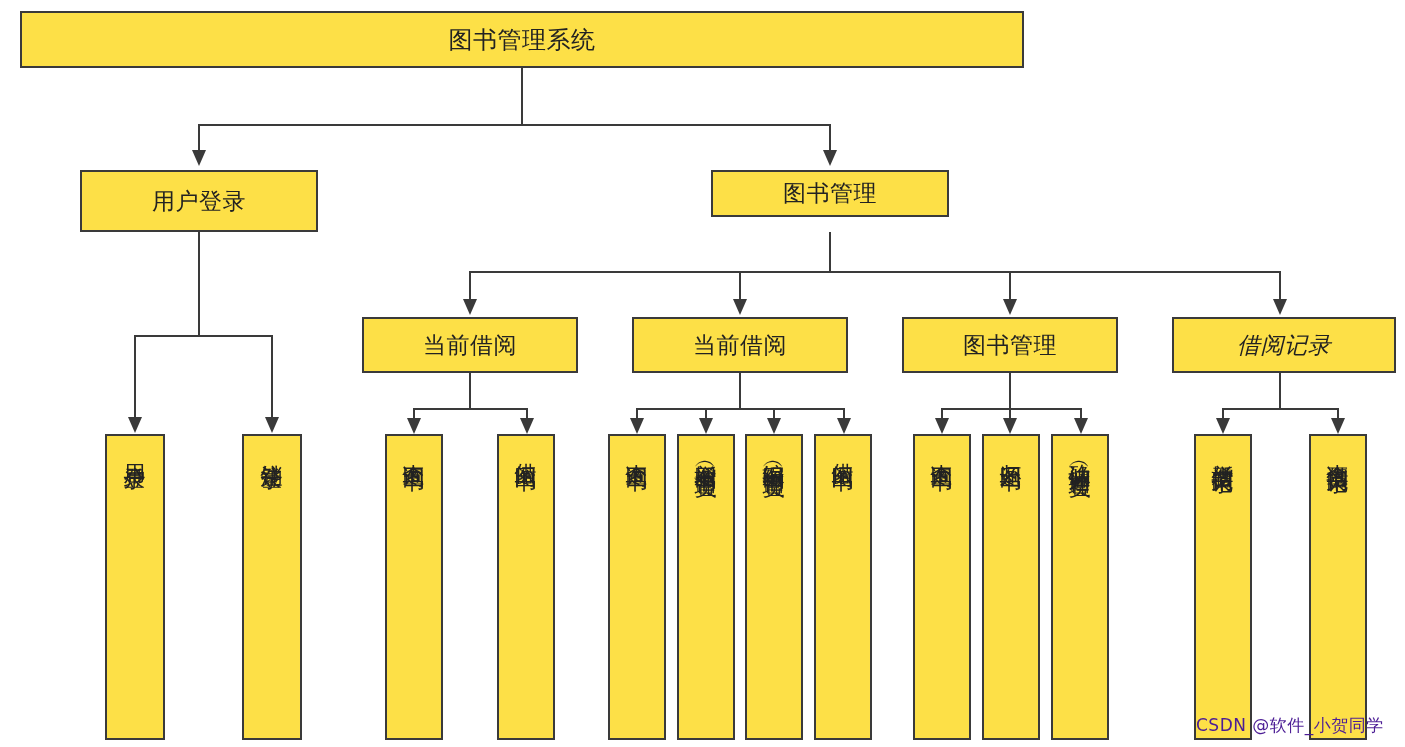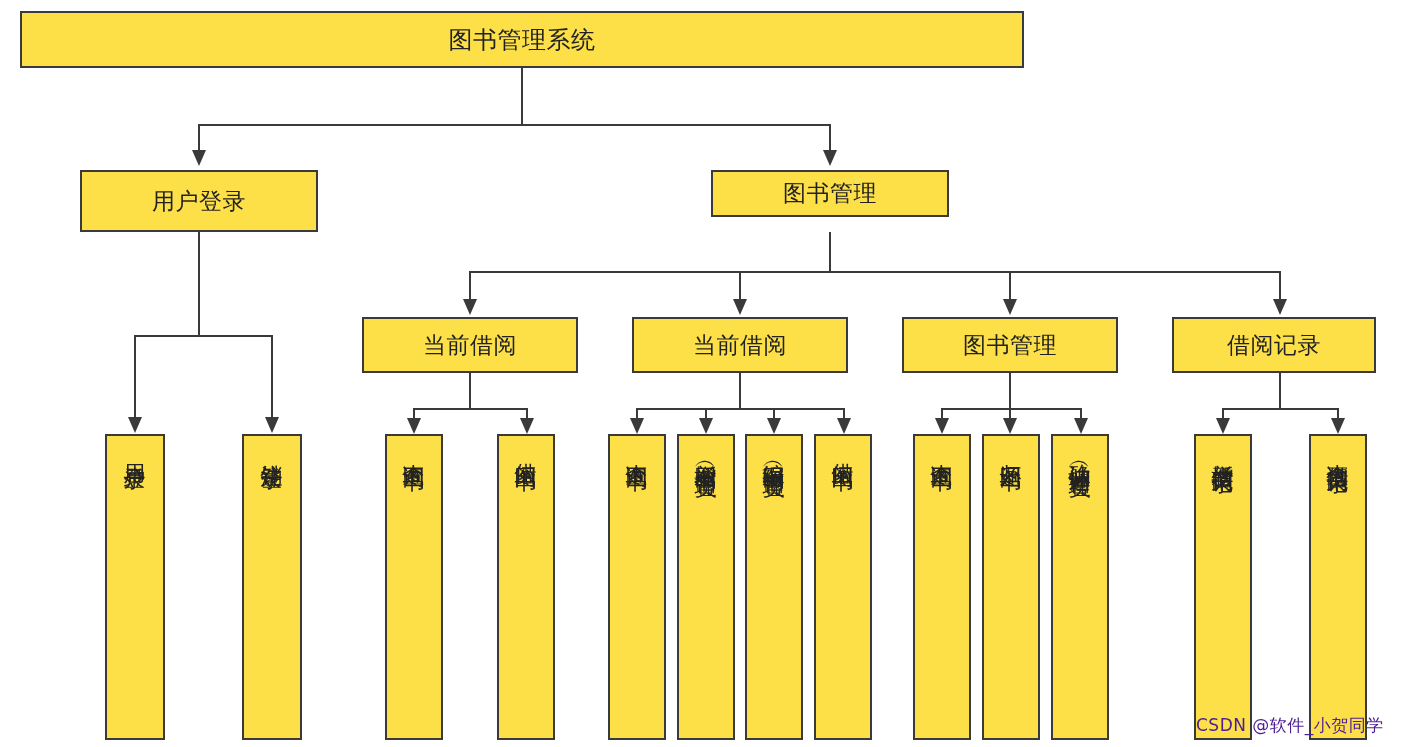--- a/index.html
+++ b/index.html
@@ -134,21 +134,21 @@
 
   <div class="node horiz" style="left:362px; top:317px; width:216px; height:56px;">
     <span class="label">当前借阅</span>
   </div>
   <div class="node horiz" style="left:632px; top:317px; width:216px; height:56px;">
     <span class="label">当前借阅</span>
   </div>
   <div class="node horiz" style="left:902px; top:317px; width:216px; height:56px;">
     <span class="label">图书管理</span>
   </div>
-  <div class="node horiz" style="left:1172px; top:317px; width:204px; height:56px;">
+  <div class="node horiz" style="left:1172px; top:317px; width:224px; height:56px;font-style:italic;">
     <span class="label">借阅记录</span>
   </div>
 
   <div class="line-v" style="left:469px; top:373px; height:36px;"></div>
   <div class="line-h" style="left:413px; top:408px; width:114px;"></div>
   <div class="line-v" style="left:413px; top:408px; height:12px;"></div>
   <div class="arrow" style="left:407px; top:418px;"></div>
   <div class="line-v" style="left:526px; top:408px; height:12px;"></div>
   <div class="arrow" style="left:520px; top:418px;"></div>
 

